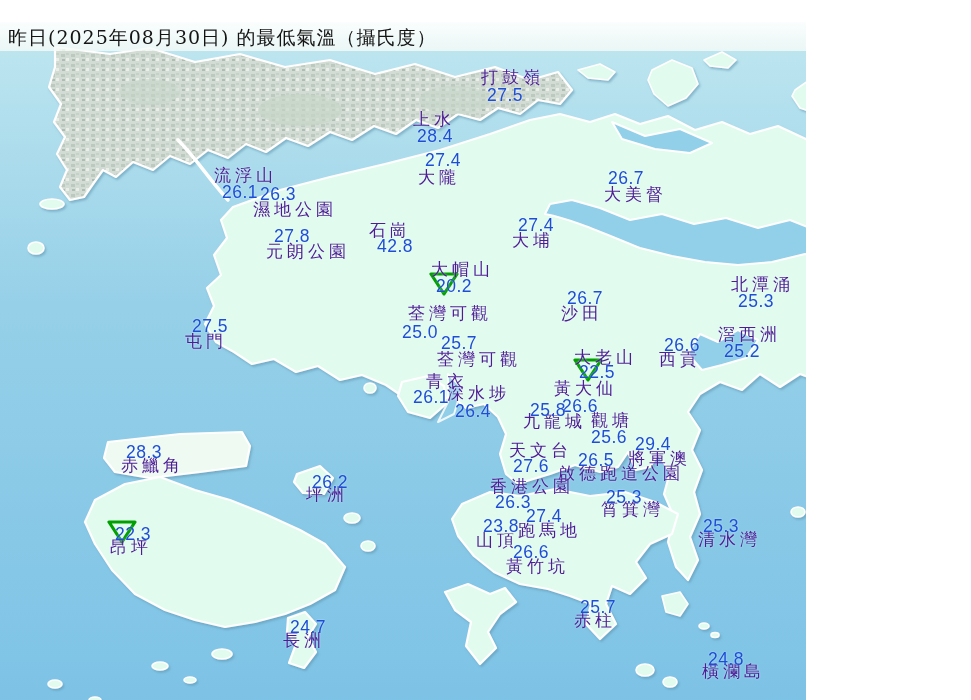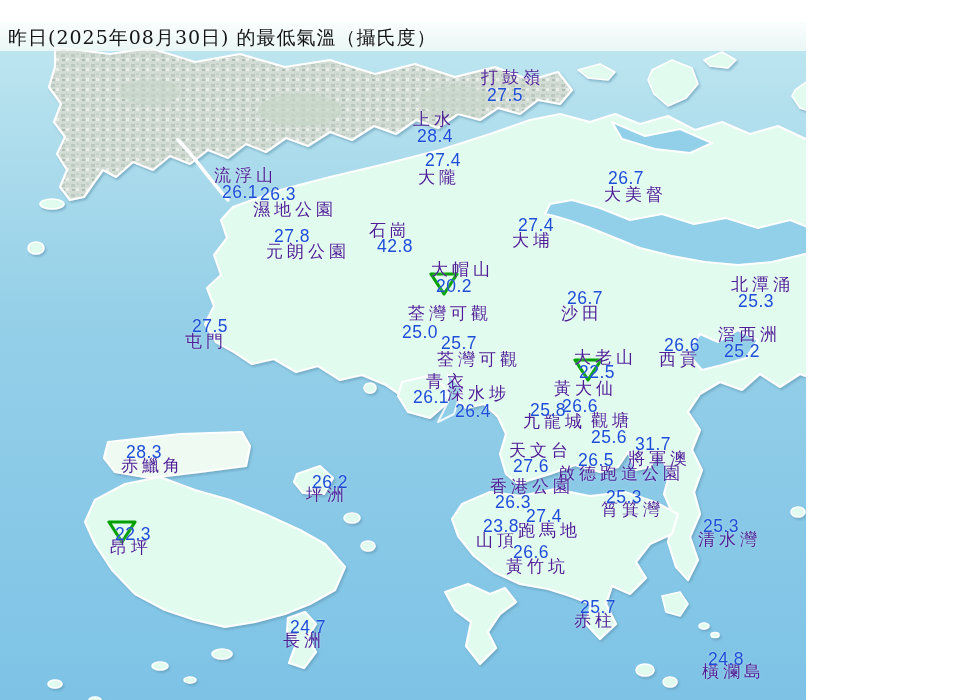--- a/index.html
+++ b/index.html
@@ -183,21 +183,21 @@
       <span class="station-value" style="left: 562px; top: 376px;">26.6</span>
       <span class="station-name" style="left: 554px; top: 358px;">黃大仙</span>
       <span class="station-value" style="left: 530px; top: 380px;">25.8</span>
       <span class="station-name" style="left: 523px; top: 391px;">九龍城</span>
       <span class="station-value" style="left: 591px; top: 407px;">25.6</span>
       <span class="station-name" style="left: 591px; top: 390px;">觀塘</span>
       <span class="station-value" style="left: 513px; top: 436px;">27.6</span>
       <span class="station-name" style="left: 509px; top: 420px;">天文台</span>
       <span class="station-value" style="left: 578px; top: 430px;">26.5</span>
       <span class="station-name" style="left: 558px; top: 443px;">啟德跑道公園</span>
-      <span class="station-value" style="left: 635px; top: 414px;">31.7</span>
+      <span class="station-value" style="left: 635px; top: 414px;">29.4</span>
       <span class="station-name" style="left: 628px; top: 428px;">將軍澳</span>
       <span class="station-value" style="left: 495px; top: 472px;">26.3</span>
       <span class="station-name" style="left: 490px; top: 456px;">香港公園</span>
       <span class="station-value" style="left: 606px; top: 467px;">25.3</span>
       <span class="station-name" style="left: 601px; top: 479px;">筲箕灣</span>
       <span class="station-value" style="left: 526px; top: 486px;">27.4</span>
       <span class="station-name" style="left: 518px; top: 500px;">跑馬地</span>
       <span class="station-value" style="left: 483px; top: 496px;">23.8</span>
       <span class="station-name" style="left: 476px; top: 510px;">山頂</span>
       <span class="station-value" style="left: 513px; top: 522px;">26.6</span>

